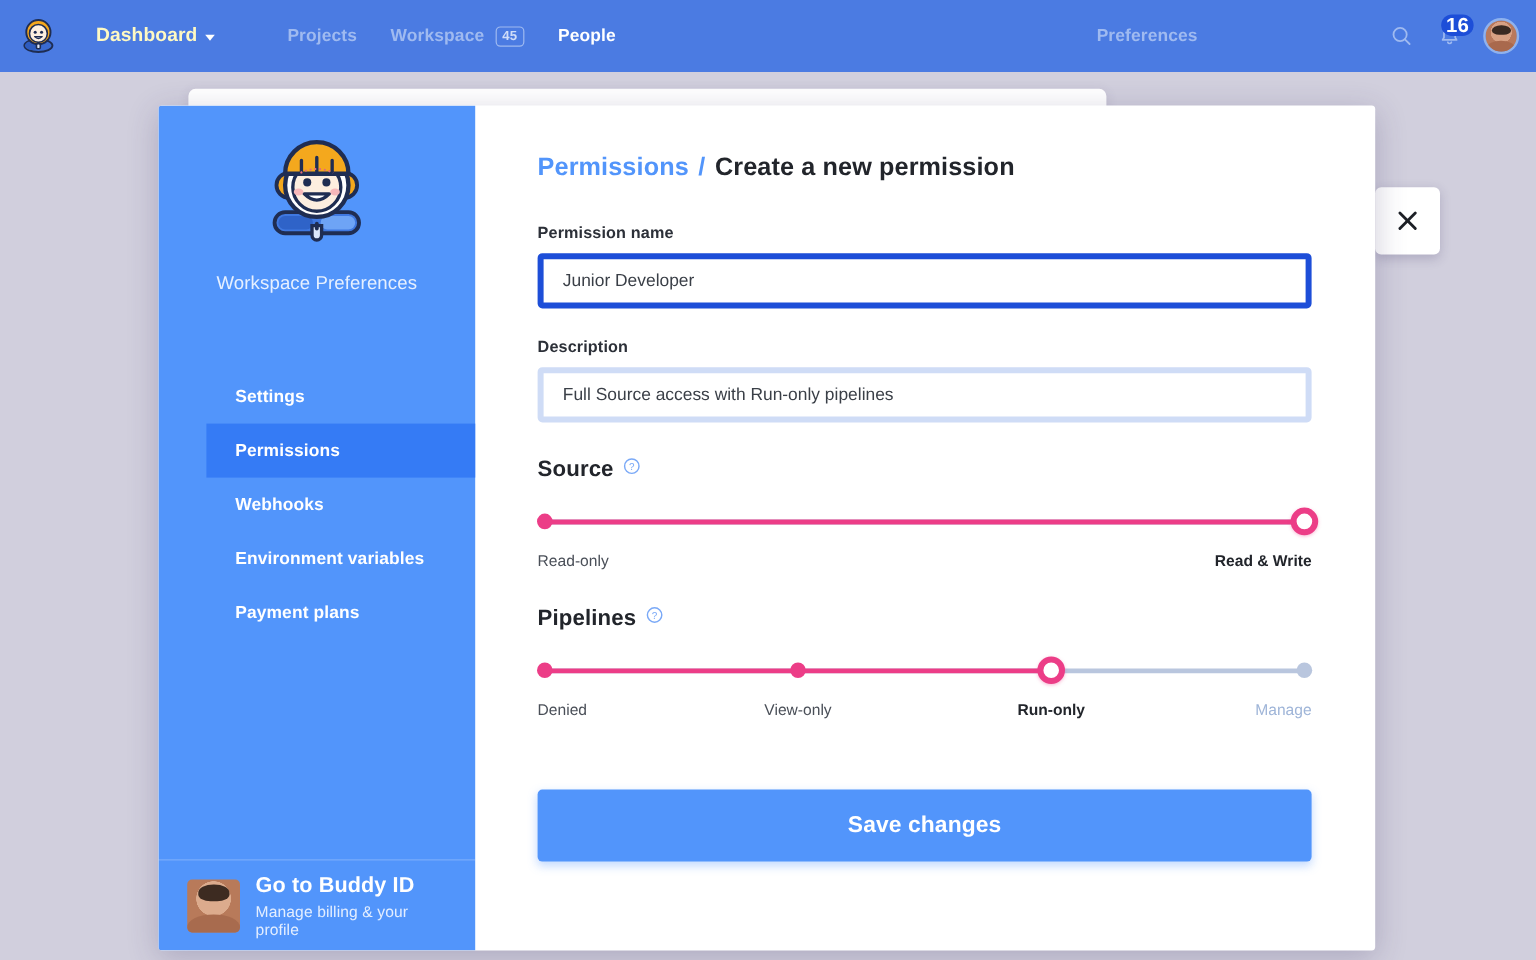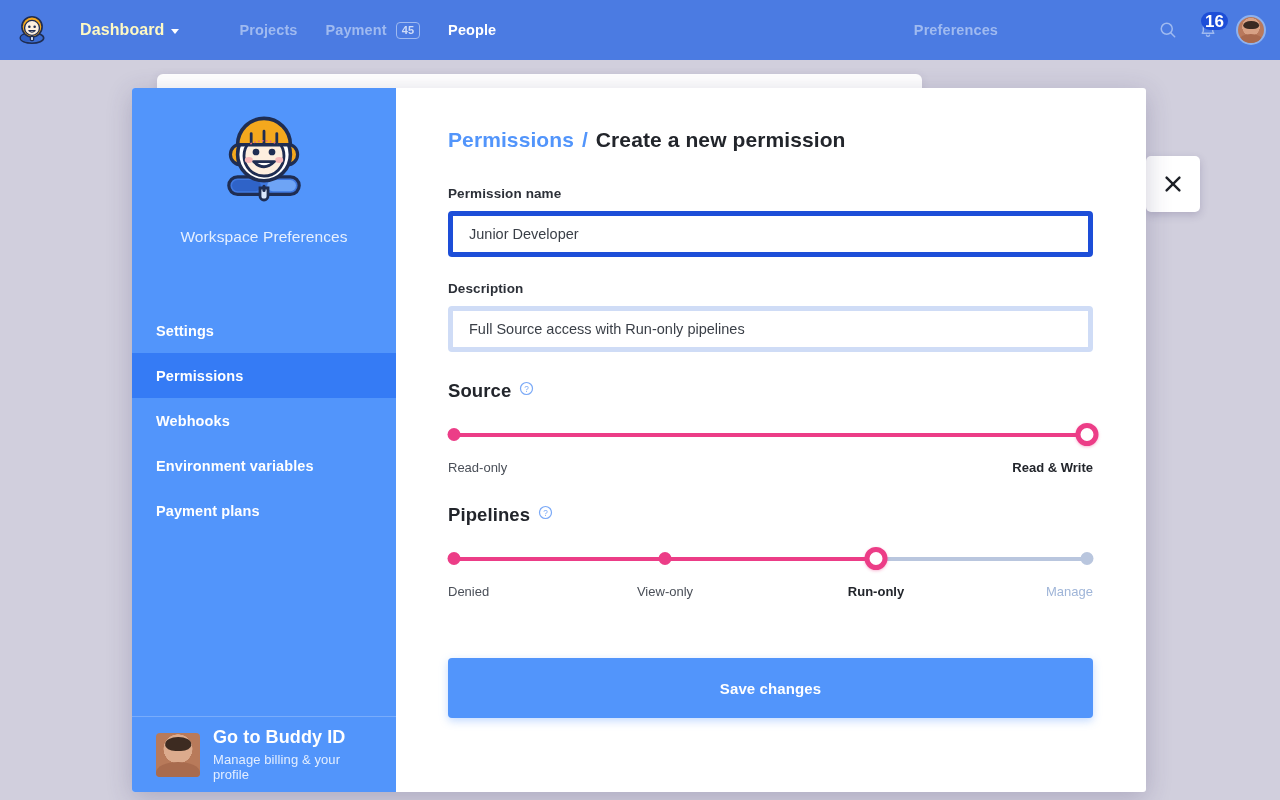--- a/index.html
+++ b/index.html
@@ -135,21 +135,21 @@
   .side-top { padding-top: 28px; text-align: center; }
   .mascot { width: 96px; height: 96px; margin: 0 auto 16px; display:block; }
   .ws-title {
     color: #ffffff; font-size: 26px; font-weight: 700;
     letter-spacing: .2px; line-height: 1.2;
   }
   .ws-sub {
     color: #e6f0ff; font-size: 15.5px; font-weight: 400;
     margin-top: 9px; letter-spacing: .1px;
   }
-  .side-nav { margin-top: 62px; }
+  .side-nav { margin-top: 62px; margin-left: 40px; }
   .side-item {
     height: 45px; display: flex; align-items: center;
     padding-left: 24px;
     color: #ffffff; font-size: 14.5px; font-weight: 700;
     letter-spacing: .1px;
   }
   .side-item.active { background: #357bf5; }
   .side-spacer { flex: 1 1 auto; }
   .side-footer {
     height: 76px;
@@ -236,21 +236,21 @@
     position: absolute; top: 0;
     font-size: 13px; color: #4a4f58; white-space: nowrap;
   }
   .slbl.bold { font-weight: 700; color: #22252b; }
   .slbl.muted { color: #9fb5d8; }
 
   .save-btn {
     width: 645px; height: 60px; margin-top: 56px;
     background: #5295fb; border-radius: 4px;
     display: flex; align-items: center; justify-content: center;
-    color: #ffffff; font-size: 15px; font-weight: 700;
+    color: #ffffff; font-size: 19px; font-weight: 700;
     box-shadow: 0 3px 8px rgba(82,149,251,.35);
     letter-spacing: .1px;
   }
 </style>
 </head>
 <body>
 
 <div class="topbar">
   <div class="logo-mark">
     <svg width="34" height="34" viewBox="0 0 64 64" aria-hidden="true">
@@ -268,21 +268,21 @@
   <div class="nav-dashboard">
     <span>Dashboard</span>
     <span class="caret-d"></span>
   </div>
 
   <div class="nav-links">
     <div class="nav-link">
       <span>Projects</span>
     </div>
     <div class="nav-link">
-      <span>Payment</span>
+      <span>Workspace</span>
       <span class="count-chip">45</span>
     </div>
     <div class="nav-link active">
       <span>People</span>
     </div>
   </div>
 
   <div class="nav-right">
     <span class="pref-link">Preferences</span>
 

